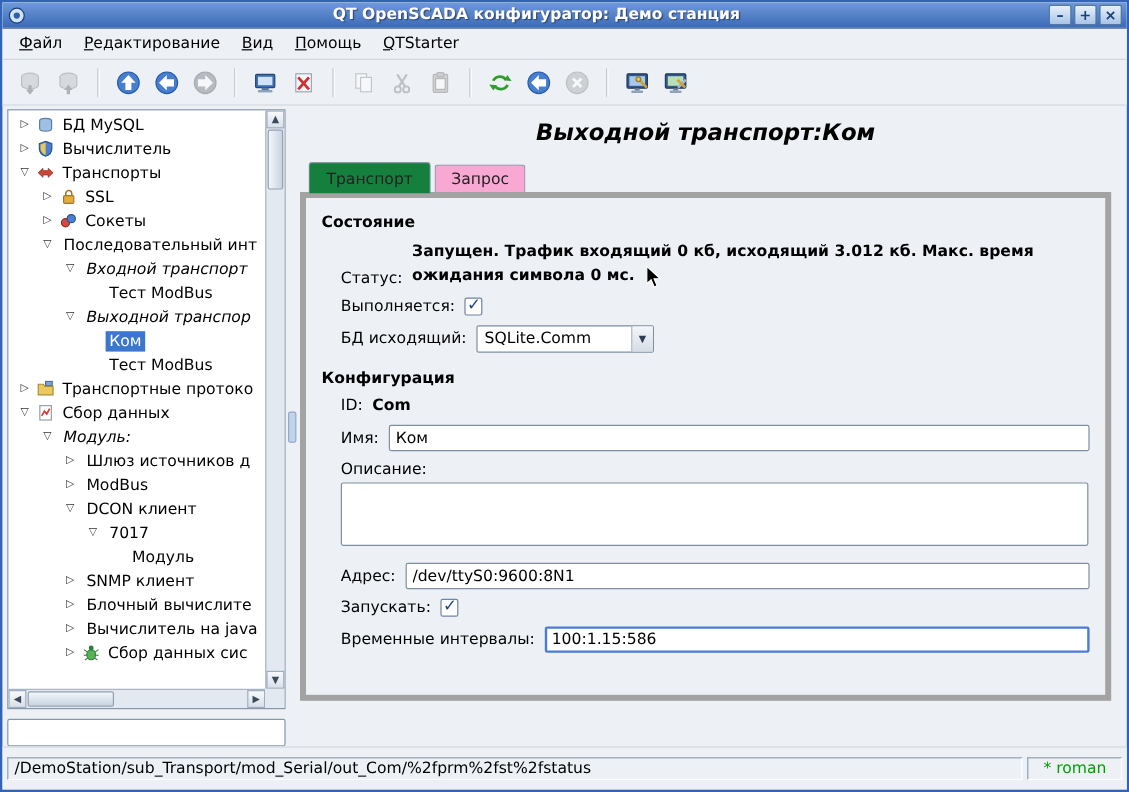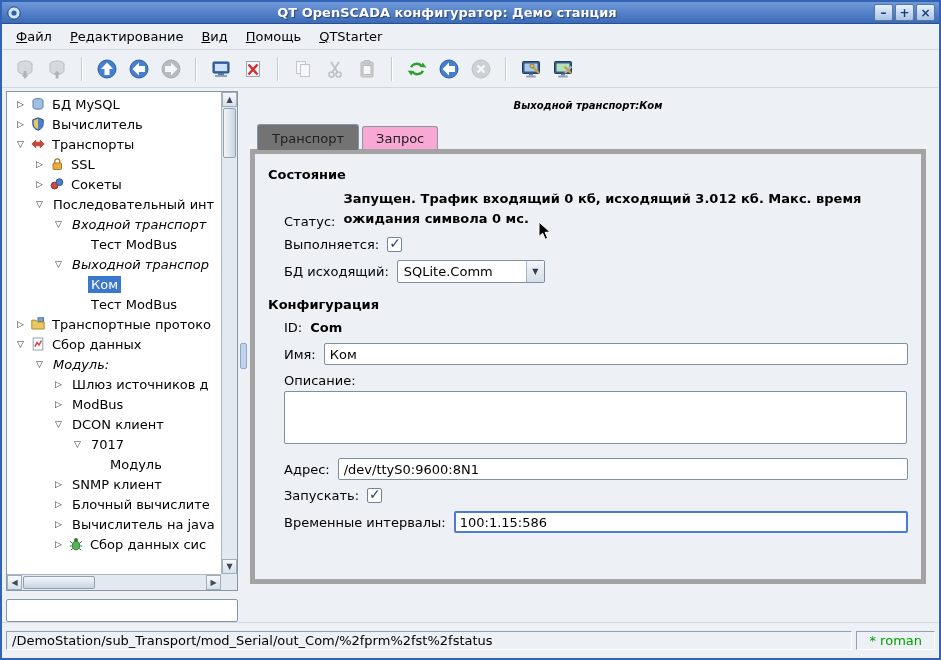--- a/index.html
+++ b/index.html
@@ -56,25 +56,25 @@
   .hsb .thumb{width:72px;margin:1px;background:linear-gradient(#f2f6fa,#c9d4e1);
     border:1px solid #92a1b2;border-radius:2px;}
   .sb-corner{position:absolute;right:0;bottom:0;width:16px;height:16px;background:#e3e9f0;}
   .filter-input{margin-top:8px;height:23px;flex:none;border:1px solid #8897a8;border-radius:2px;
     background:#fff;padding:0 4px;font:inherit;width:100%;}
   .splitter{width:11px;flex:none;position:relative;}
   .splitter-handle{position:absolute;top:252px;left:2px;width:7px;height:26px;
     background:#c3d3ea;border:1px solid #8fa8cc;border-radius:2px;}
   
   .right-col{flex:1;display:flex;flex-direction:column;min-width:0;padding:0 9px 38px 1px;}
-  .panel-title{text-align:center;font-weight:bold;font-style:italic;font-size:10px;margin:9px 0 11px;}
+  .panel-title{text-align:center;font-weight:bold;font-style:italic;font-size:19px;margin:9px 0 11px;}
   .tabs{display:flex;align-items:flex-end;height:27px;margin-left:7px;position:relative;z-index:2;}
   .tab{padding:4px 13px 3px;border:1px solid #8897a8;border-bottom:none;background:#f9a8d4;
     margin-right:3px;border-radius:3px 3px 0 0;color:#222;}
-  .tab.active{background:#737373;padding:6px 14px 4px;margin-bottom:-1px;z-index:3;}
+  .tab.active{background:#15803d;padding:6px 14px 4px;margin-bottom:-1px;z-index:3;}
   .tab-panel{flex:1;border:5px solid #a3a3a3;padding:9px 13px;overflow:hidden;min-height:0;}
   .group-h{font-weight:bold;margin:4px 0 7px;}
   .frow{display:flex;align-items:center;margin:8px 0 8px 16px;}
   .frow.top{align-items:flex-end;margin-top:2px;}
   .frow label{margin-right:8px;white-space:nowrap;}
   .status-val{font-weight:bold;flex:1;line-height:1.55;}
   .checkbox{width:15px;height:15px;border:1px solid #7283a0;border-radius:2px;background:#fff;
     position:relative;display:inline-block;flex:none;}
   .checkbox.checked::after{content:"✓";position:absolute;left:1px;top:-3px;font-size:14px;
     font-weight:bold;color:#23457c;}

